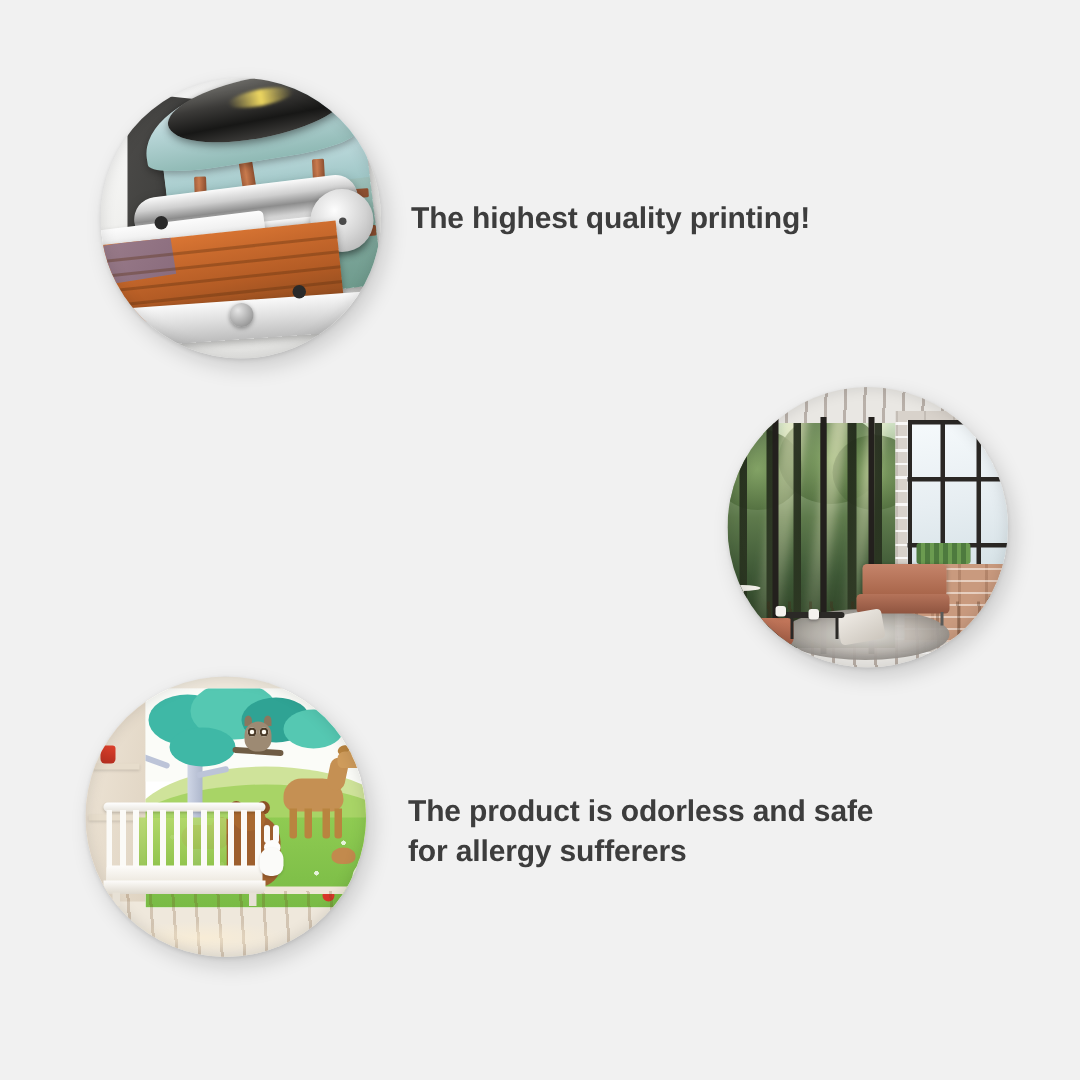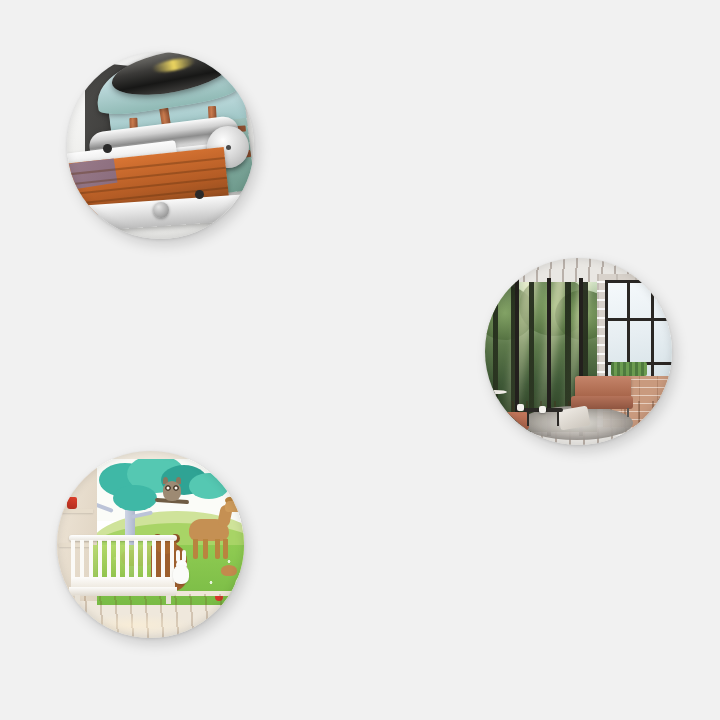--- a/index.html
+++ b/index.html
@@ -567,20 +567,21 @@
         <div class="plank" style="top:40px"></div>
       </div>
 
       <div class="base-bar"></div>
       <div class="knob k1"></div>
       <div class="dot-black d1"></div>
       <div class="dot-black d2"></div>
     </div>
   </div>
 
+  <div class="caption" id="caption-printing">The highest quality printing!</div>
 
   <div class="photo-circle" id="circle-interior">
     <div class="photo-inner">
       <div class="loft-bg"></div>
       <div class="loft-ceiling"></div>
 
       <div class="loft-forest">
         <div class="canopy" style="left:-10px; top:4px; width:60px; height:54px;"></div>
         <div class="canopy" style="left:34px; top:-6px; width:70px; height:60px;"></div>
         <div class="canopy" style="left:70px; top:8px; width:56px; height:50px;"></div>
@@ -718,14 +719,16 @@
 
       <div class="mural-rabbit" style="left:114px; top:104px;">
         <div class="rab-ear" style="left:5px;"></div>
         <div class="rab-ear" style="left:11px;"></div>
         <div class="rab-head"></div>
         <div class="rab-body"></div>
       </div>
     </div>
   </div>
 
+  <div class="caption" id="caption-odorless">The product is odorless and safe
+ for allergy sufferers</div>
 
 </div>
 
 </body></html>

